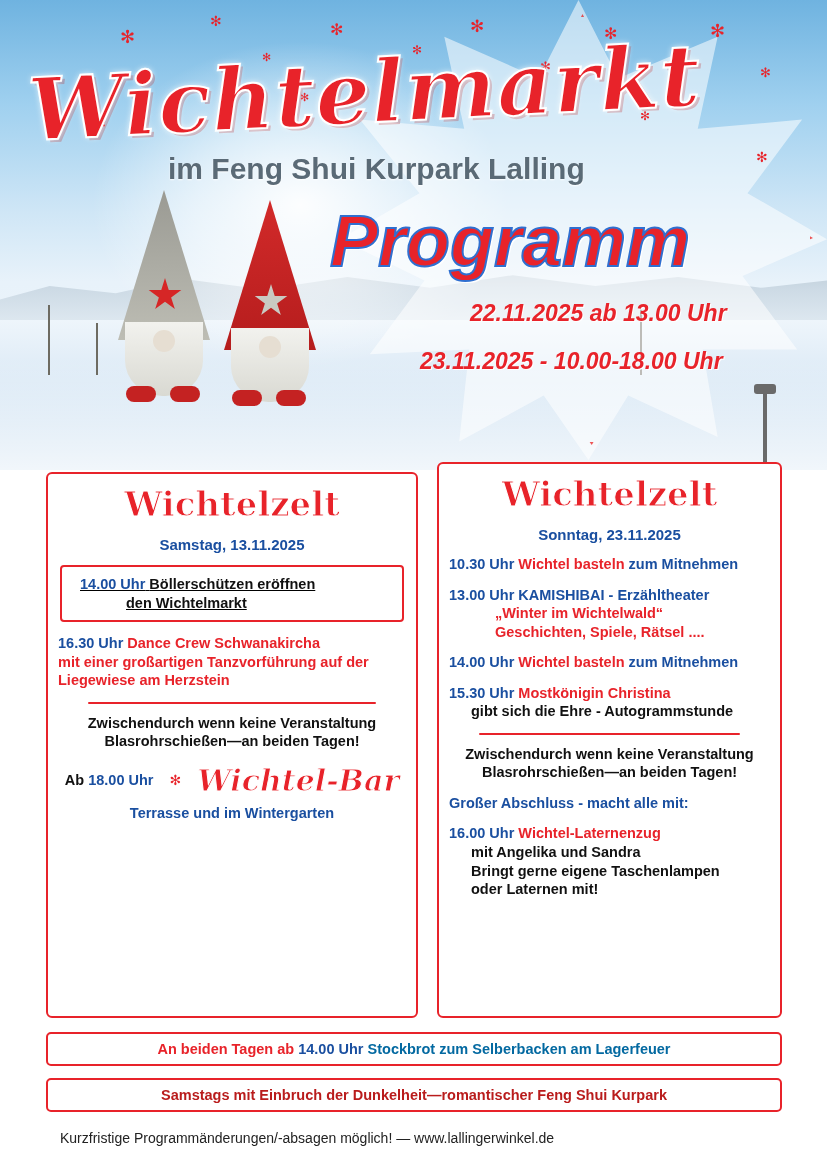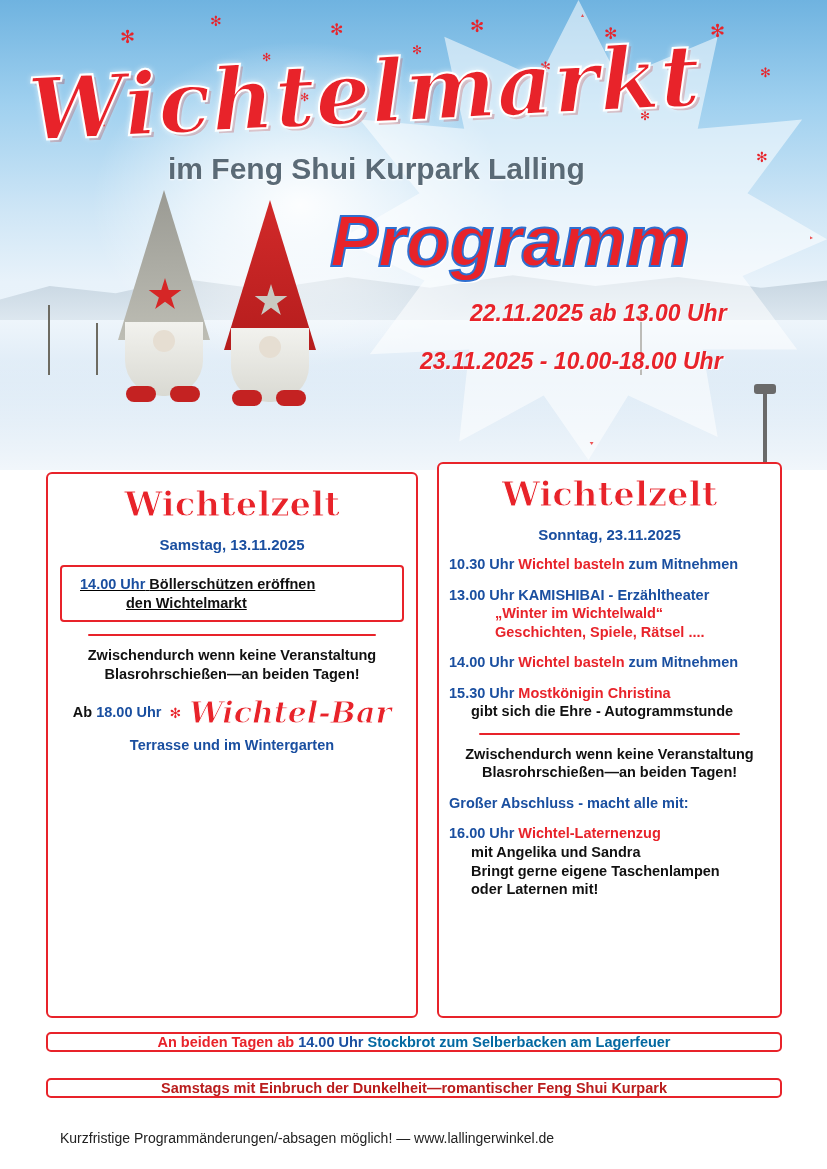--- a/index.html
+++ b/index.html
@@ -159,31 +159,31 @@
     border:2px solid #e8232a;border-radius:4px;
     margin:0 12px 12px 12px;padding:8px 18px;
     background:#ffffff;
     text-decoration:underline;
   }
   .hr-red{
     height:2px;background:#e8232a;margin:10px 40px 10px 40px;border-radius:2px;
   }
   .center{text-align:center;}
   .bar-line{
-    display:flex;align-items:center;justify-content:center;gap:8px;margin:6px 0 6px 0;
+    display:flex;align-items:center;justify-content:center;gap:16px;margin:6px 0 6px 0;
   }
   .bar-word{
     font-family:"DejaVu Serif", serif;font-style:italic;font-weight:bold;
     font-size:30px;color:#e8232a;
     -webkit-text-stroke:1px #ffffff;
     text-shadow:0 0 3px rgba(255,255,255,.95);
   }
 
   .footer-box{
-    position:absolute;left:46px;width:736px;height:20px;
+    position:absolute;left:46px;width:736px;height:34px;
     border:2px solid #e8232a;border-radius:5px;
     background:#ffffff;
     display:flex;align-items:center;justify-content:center;
     font-weight:bold;font-size:14.5px;box-sizing:border-box;
   }
   .fb1{top:1032px;}
   .fb2{top:1078px;}
 
   .footnote{
     position:absolute;left:60px;top:1130px;
@@ -260,20 +260,26 @@
 
     <div class="inner-box">
       <div class="entry" style="margin:0;">
         <span class="t">14.00 Uhr</span>
         <span class="k">Böllerschützen eröffnen</span>
         <span class="k indent">den Wichtelmarkt</span>
       </div>
     </div>
 
 
+    <div class="entry">
+      <span class="t">16.30 Uhr</span>
+      <span class="r">Dance Crew Schwanakircha</span>
+      <span class="r" style="display:block;">mit einer großartigen Tanzvorführung auf der</span>
+      <span class="r" style="display:block;">Liegewiese am Herzstein</span>
+    </div>
 
     <div class="hr-red"></div>
 
     <div class="entry center">
       <span class="k" style="display:block;">Zwischendurch wenn keine Veranstaltung</span>
       <span class="k" style="display:block;">Blasrohrschießen—an beiden Tagen!</span>
     </div>
 
     <div class="bar-line">
       <span class="entry" style="margin:0;">

